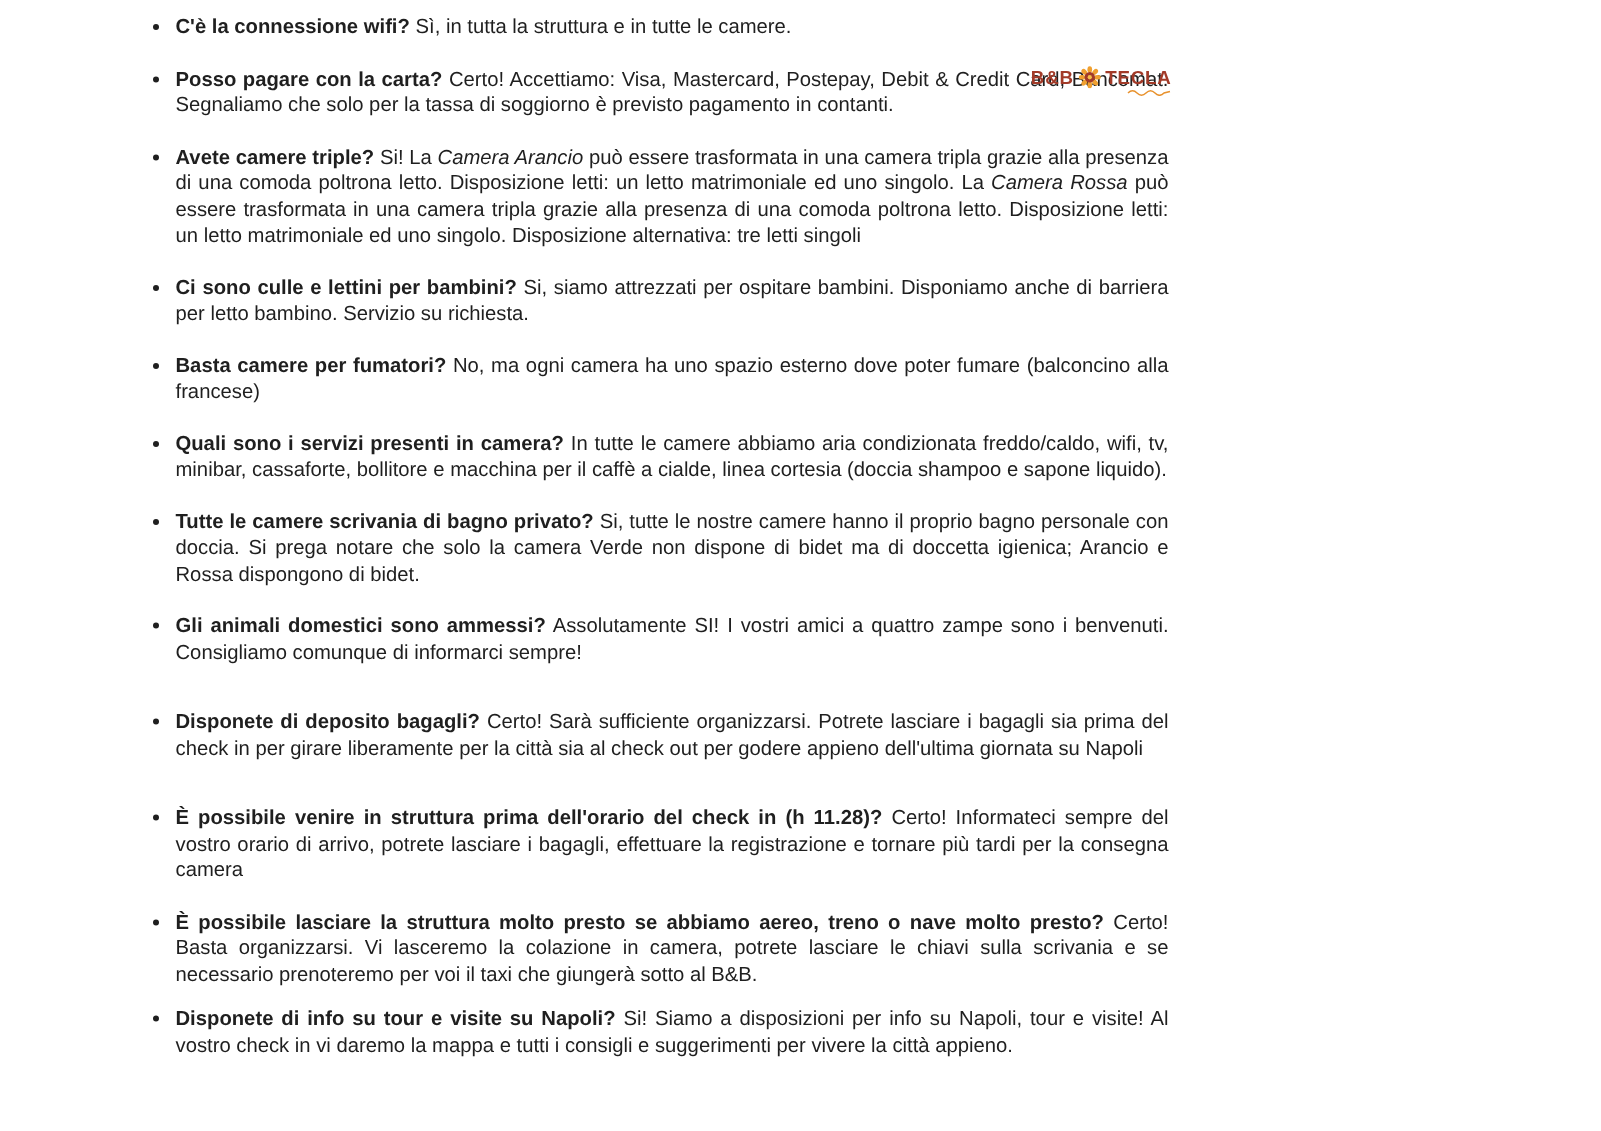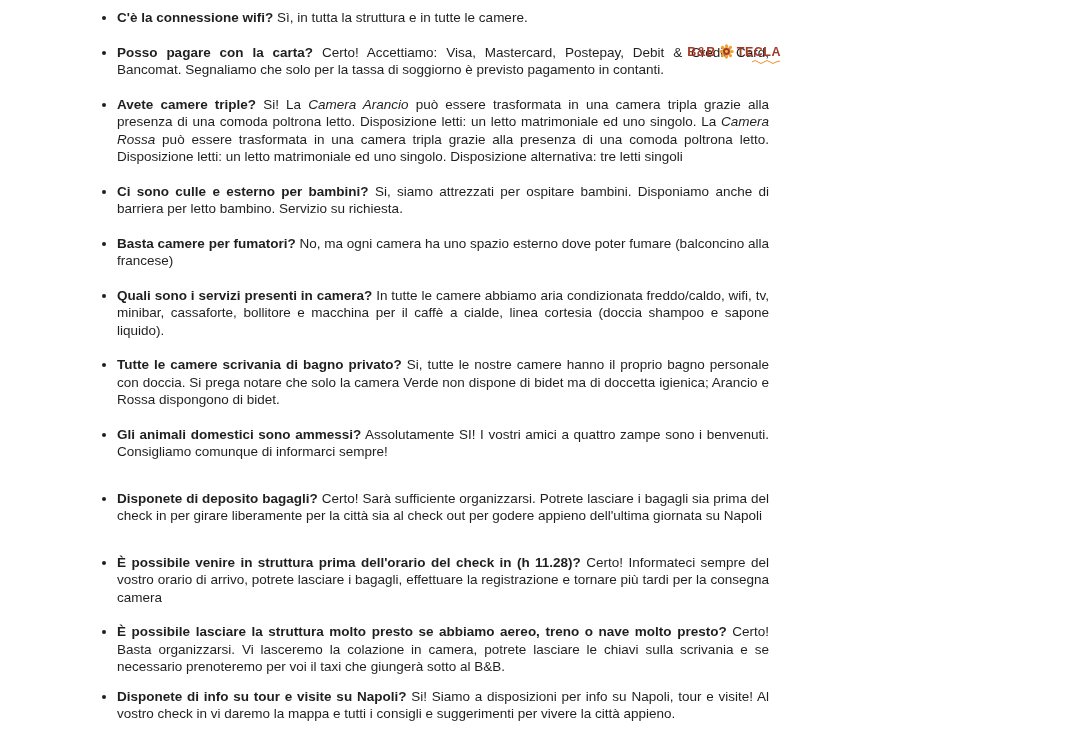--- a/index.html
+++ b/index.html
@@ -33,21 +33,21 @@
   .title {
     margin: 0;
     padding-top: 70px;
     text-align: center;
     font-size: 17px;
     font-weight: bold;
     color: #1a1a1a;
     letter-spacing: 0.2px;
   }
   ul.faq {
-    margin: 9px 10px 0 0;
+    margin: 9px 0 0 0;
     padding: 0 92px 0 117px;
     list-style: disc outside;
   }
   ul.faq li {
     font-size: 13.5px;
     line-height: 17.5px;
     margin-bottom: 17px;
     text-align: justify;
   }
   ul.faq li.mb-lg { margin-bottom: 29px; }
@@ -90,21 +90,21 @@
     </li>
     <li>
       <span class="q">Posso pagare con la carta?</span>
       <span class="a">Certo! Accettiamo: Visa, Mastercard, Postepay, Debit &amp; Credit Card, Bancomat. Segnaliamo che solo per la tassa di soggiorno è previsto pagamento in contanti.</span>
     </li>
     <li>
       <span class="q">Avete camere triple?</span>
       <span class="a">Si! La </span><span class="room">Camera Arancio</span><span class="a"> può essere trasformata in una camera tripla grazie alla presenza di una comoda poltrona letto. Disposizione letti: un letto matrimoniale ed uno singolo.  La </span><span class="room">Camera Rossa</span><span class="a"> può essere trasformata in una camera tripla grazie alla presenza di una comoda poltrona letto. Disposizione letti: un letto matrimoniale ed uno singolo.  Disposizione alternativa: tre letti singoli</span>
     </li>
     <li>
-      <span class="q">Ci sono culle e esterno per bambini?</span>
+      <span class="q">Ci sono culle e lettini per bambini?</span>
       <span class="a">Si, siamo attrezzati per ospitare bambini. Disponiamo anche di barriera per letto bambino. Servizio su richiesta.</span>
     </li>
     <li>
       <span class="q">Basta camere per fumatori?</span>
       <span class="a">No, ma ogni camera ha uno spazio esterno dove poter fumare (balconcino alla francese)</span>
     </li>
     <li>
       <span class="q">Quali sono i servizi presenti in camera?</span>
       <span class="a">In tutte le camere abbiamo aria condizionata freddo/caldo, wifi, tv, minibar, cassaforte, bollitore e macchina per il caffè a cialde, linea cortesia (doccia shampoo e sapone liquido).</span>
     </li>

